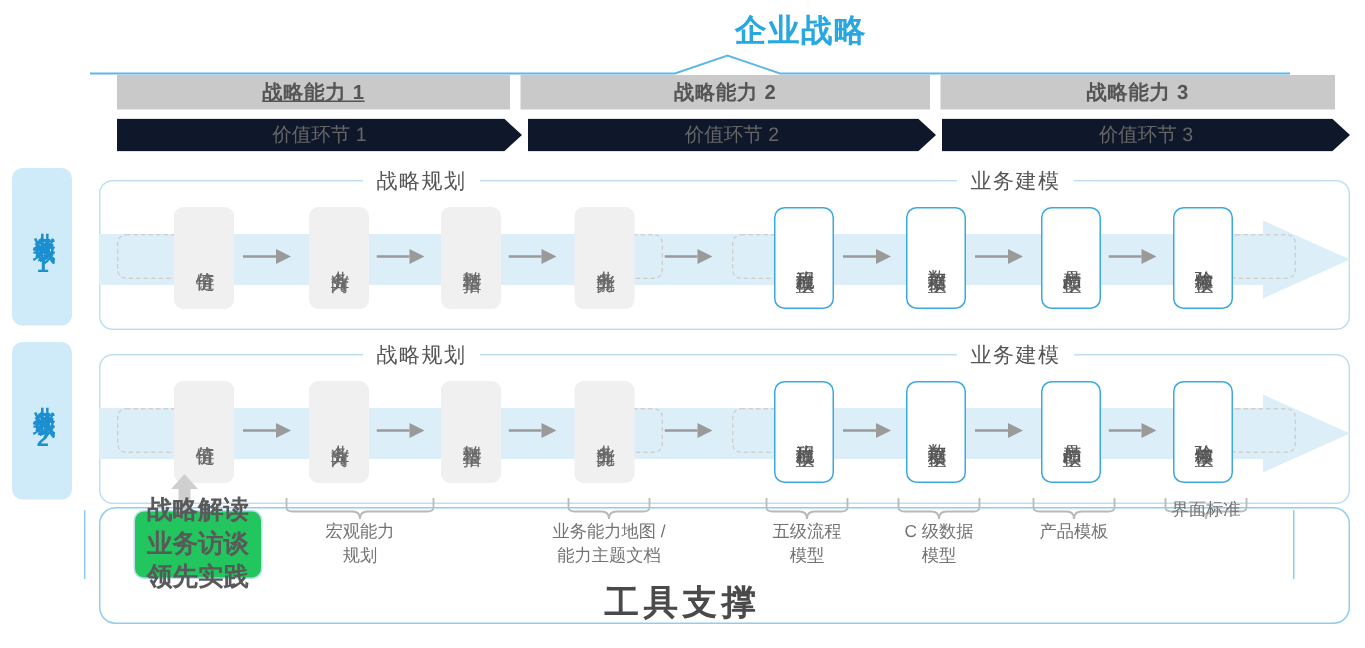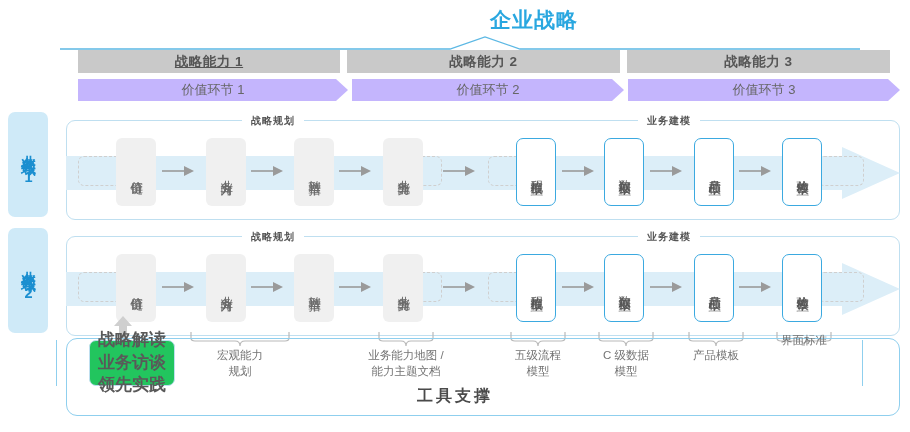--- a/index.html
+++ b/index.html
@@ -32,21 +32,21 @@
     display:flex;align-items:center;justify-content:center;
     letter-spacing:.5px;
   }
   #cap-1{left:78px;width:262px;text-decoration:underline;}
   #cap-2{left:347px;width:273px;}
   #cap-3{left:627px;width:263px;}
 
   
   .val-bar{
     position:absolute;top:79px;height:22px;
-    background:#c4b5fd;color:#666666;font-size:13px;
+    background:#0f172a;color:#666666;font-size:13px;
     display:flex;align-items:center;justify-content:center;
   }
   #val-1{left:78px;width:270px;clip-path:polygon(0 0,258px 0,270px 11px,258px 100%,0 100%);padding-right:12px;}
   #val-2{left:352px;width:272px;clip-path:polygon(0 0,260px 0,272px 11px,260px 100%,0 100%);padding-right:12px;}
   #val-3{left:628px;width:272px;clip-path:polygon(0 0,260px 0,272px 11px,260px 100%,0 100%);padding-right:12px;}
 
   
   .domain-tab{
     position:absolute;left:8px;width:40px;
     background:#cfeaf8;border-radius:7px;
@@ -69,21 +69,21 @@
     background:#ffffff;box-sizing:border-box;
   }
   .row-band{
     position:absolute;left:0;top:34px;width:834px;height:52px;
     overflow:visible;
   }
 
   .sec-title{
     position:absolute;top:0;height:16px;
     background:#ffffff;padding:0 9px;
-    font-size:10px;font-weight:bold;color:#555555;
+    font-size:14px;font-weight:normal;color:#555555;
     letter-spacing:1px;white-space:nowrap;
     display:flex;align-items:center;
   }
   #sec-1-a,#sec-2-a{left:176px;}
   #sec-1-b,#sec-2-b{left:572px;}
 
   
   .node{
     position:absolute;top:25px;width:40px;height:68px;
     display:flex;align-items:center;justify-content:center;
@@ -116,21 +116,21 @@
   .up-arrow{position:absolute;left:113px;top:316px;width:20px;height:26px;}
 
   
   .tool-box{
     position:absolute;left:66px;top:338px;width:834px;height:78px;
     border:1.3px solid #8fcfee;border-radius:11px;background:transparent;
     box-sizing:border-box;
   }
   .tool-title{
     position:absolute;left:0;top:386px;width:910px;text-align:center;
-    font-size:16px;font-weight:bold;color:#4a4a4a;letter-spacing:3px;
+    font-size:23px;font-weight:bold;color:#4a4a4a;letter-spacing:3px;
   }
   .vdiv{position:absolute;left:56px;top:340px;width:1.4px;height:46px;background:#8fcfee;}
   .vdiv2{position:absolute;left:862px;top:340px;width:1.4px;height:46px;background:#8fcfee;}
 </style>
 </head>
 <body>
 
 <div class="stage">
 
   <div class="vision-row">

